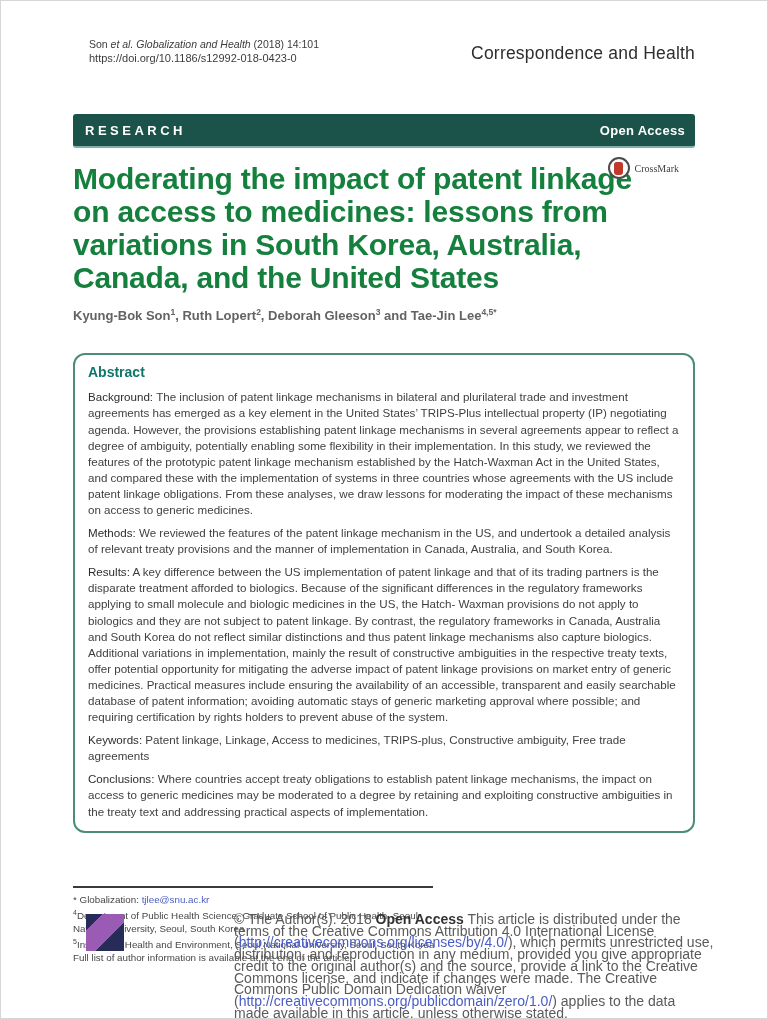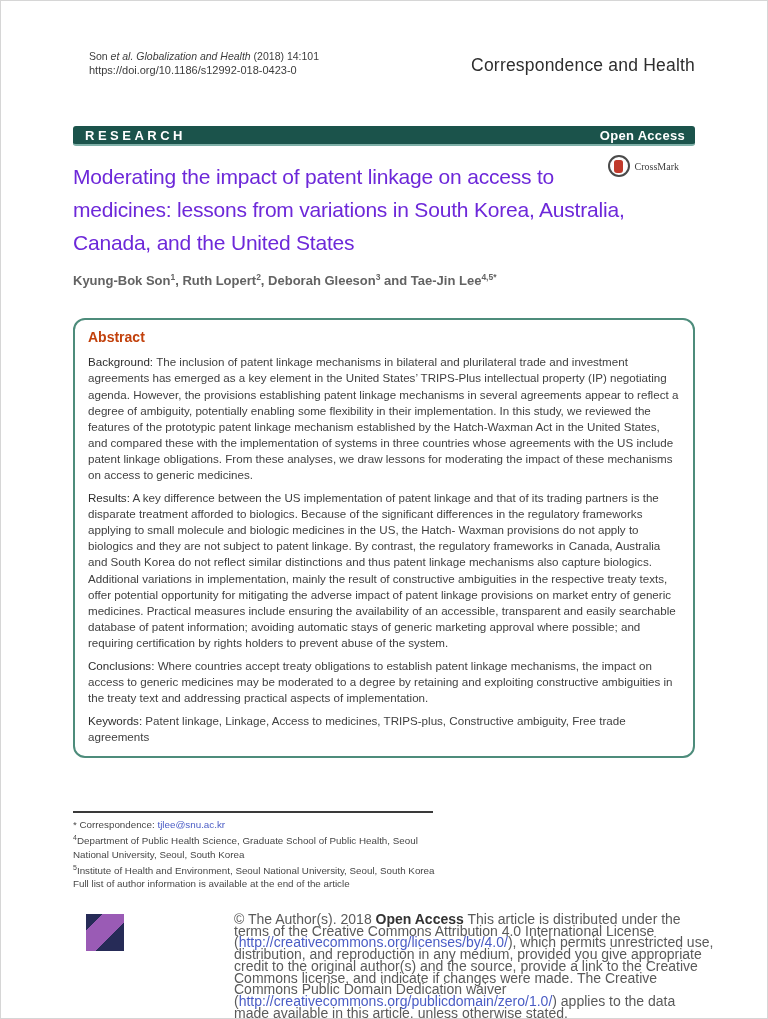--- a/index.html
+++ b/index.html
@@ -4,50 +4,50 @@
 <style>
   * { margin: 0; padding: 0; box-sizing: border-box; }
   html, body { background: #ffffff; }
   body { font-family: "Liberation Sans", sans-serif; }
   .page {
     position: relative;
     width: 768px; height: 1019px;
     background: #ffffff;
     border: 1px solid #d6d6d6;
     overflow: hidden;
-    padding: 48px 72px 0 72px;
+    padding: 36px 72px 0 72px;
   }
 
   
   .top-header { display: flex; justify-content: space-between; align-items: flex-end; }
   .citation-block { padding-left: 16px; }
   .cite-line { font-size: 10.5px; line-height: 14px; color: #3c3c3c; }
   .cite-line .it { font-style: italic; }
   .doi-line { font-size: 11px; line-height: 14px; color: #3c3c3c; }
   .journal-name { font-size: 17.5px; color: #2e2e2e; letter-spacing: 0.2px; padding-bottom: 1px; }
 
   
   .banner {
     margin-top: 49px;
-    height: 20px;
+    height: 34px;
     background: #1b534b;
     border-radius: 3px;
     border-bottom: 2px solid #7fb0a8;
     display: flex; justify-content: space-between; align-items: center;
     padding: 0 10px 0 12px;
   }
   .banner .left { color: #ffffff; font-weight: bold; font-size: 13px; letter-spacing: 3.5px; }
   .banner .right { color: #ffffff; font-weight: bold; font-size: 13px; letter-spacing: 0.3px; }
 
   
   .title-row { position: relative; margin-top: 14px; }
   .article-title {
     width: 575px;
-    font-size: 21px; line-height: 33px;
-    font-weight: 400; color: #6d28d9;
+    font-size: 30px; line-height: 33px;
+    font-weight: 700; color: #15803d;
     letter-spacing: -0.2px;
   }
   .crossmark {
     position: absolute; top: -5px; right: 16px;
     display: flex; align-items: center; gap: 5px;
   }
   .cm-icon {
     width: 22px; height: 22px; border-radius: 50%;
     border: 2px solid #4a4a4a; background: #fdfdfd;
     display: flex; align-items: center; justify-content: center;
@@ -59,21 +59,21 @@
   .authors { margin-top: 13px; font-size: 13px; color: #636363; font-weight: bold; }
   .authors sup { font-size: 8.5px; }
 
   
   .abstract-box {
     margin-top: 30px;
     border: 2px solid #4d8c7b;
     border-radius: 12px;
     padding: 9px 13px 11px 13px;
   }
-  .abstract-heading { font-size: 14px; font-weight: bold; color: #c2410c; margin-bottom: 9px; }
+  .abstract-heading { font-size: 14px; font-weight: bold; color: #0f766e; margin-bottom: 9px; }
   .abs-p { font-size: 11.6px; line-height: 16.1px; color: #3f3f3f; margin-bottom: 7px; }
   .abs-p:last-child { margin-bottom: 0; }
   .abs-label { font-weight: normal; color: #2d2d2d; }
 
   
   .footnote-rule { margin-top: 53px; width: 360px; border-top: 2px solid #3a3a3a; }
   .footnotes { margin-top: 5px; width: 362px; font-size: 9.8px; line-height: 13px; color: #474747; }
   .footnotes sup { font-size: 7px; }
   a.link { color: #4a5cc5; text-decoration: none; }
 
@@ -114,28 +114,29 @@
         </span>
       <span class="cm-label">CrossMark</span>
     </div>
   </div>
 
   <div class="authors"><span>Kyung-Bok Son</span><sup>1</sup><span>, </span><span>Ruth Lopert</span><sup>2</sup><span>, </span><span>Deborah Gleeson</span><sup>3</sup><span> and </span><span>Tae-Jin Lee</span><sup>4,5*</sup></div>
 
   <div class="abstract-box">
     <div class="abstract-heading">Abstract</div>
     <p class="abs-p"><b class="abs-label">Background:</b> <span>The inclusion of patent linkage mechanisms in bilateral and plurilateral trade and investment agreements has emerged as a key element in the United States’ TRIPS-Plus intellectual property (IP) negotiating agenda. However, the provisions establishing patent linkage mechanisms in several agreements appear to reflect a degree of ambiguity, potentially enabling some flexibility in their implementation. In this study, we reviewed the features of the prototypic patent linkage mechanism established by the Hatch-Waxman Act in the United States, and compared these with the implementation of systems in three countries whose agreements with the US include patent linkage obligations. From these analyses, we draw lessons for moderating the impact of these mechanisms on access to generic medicines.</span></p>
+    <p class="abs-p"><b class="abs-label">Methods:</b> <span>We reviewed the features of the patent linkage mechanism in the US, and undertook a detailed analysis of relevant treaty provisions and the manner of implementation in Canada, Australia, and South Korea.</span></p>
     <p class="abs-p"><b class="abs-label">Results:</b> <span>A key difference between the US implementation of patent linkage and that of its trading partners is the disparate treatment afforded to biologics. Because of the significant differences in the regulatory frameworks applying to small molecule and biologic medicines in the US, the Hatch- Waxman provisions do not apply to biologics and they are not subject to patent linkage. By contrast, the regulatory frameworks in Canada, Australia and South Korea do not reflect similar distinctions and thus patent linkage mechanisms also capture biologics. Additional variations in implementation, mainly the result of constructive ambiguities in the respective treaty texts, offer potential opportunity for mitigating the adverse impact of patent linkage provisions on market entry of generic medicines. Practical measures include ensuring the availability of an accessible, transparent and easily searchable database of patent information; avoiding automatic stays of generic marketing approval where possible; and requiring certification by rights holders to prevent abuse of the system.</span></p>
+    <p class="abs-p"><b class="abs-label">Keywords:</b> <span>Patent linkage, Linkage, Access to medicines, TRIPS-plus, Constructive ambiguity, Free trade agreements</span></p>
     <p class="abs-p"><b class="abs-label">Conclusions:</b> <span>Where countries accept treaty obligations to establish patent linkage mechanisms, the impact on access to generic medicines may be moderated to a degree by retaining and exploiting constructive ambiguities in the treaty text and addressing practical aspects of implementation.</span></p>
-    <p class="abs-p"><b class="abs-label">Keywords:</b> <span>Patent linkage, Linkage, Access to medicines, TRIPS-plus, Constructive ambiguity, Free trade agreements</span></p>
   </div>
 
   <div class="footnote-rule"></div>
   <div class="footnotes">
-    <div><span>* Correspondence: </span><a class="link">tjlee@snu.ac.kr</a></div>
+    <div><span>* Globalization: </span><a class="link">tjlee@snu.ac.kr</a></div>
     <div><sup>4</sup><span>Department of Public Health Science, Graduate School of Public Health, Seoul National University, Seoul, South Korea</span></div>
     <div><sup>5</sup><span>Institute of Health and Environment, Seoul National University, Seoul, South Korea</span></div>
     <div>Full list of author information is available at the end of the article</div>
   </div>
 
   <div class="bottom-row">
     <div class="bmc-logo">
       <div class="bmc-mark"></div>
     </div>
     <div class="license"><span>© The Author(s). 2018 </span><b>Open Access</b><span> This article is distributed under the terms of the Creative Commons Attribution 4.0 International License (</span><a class="link">http://creativecommons.org/licenses/by/4.0/</a><span>), which permits unrestricted use, distribution, and reproduction in any medium, provided you give appropriate credit to the original author(s) and the source, provide a link to the Creative Commons license, and indicate if changes were made. The Creative Commons Public Domain Dedication waiver (</span><a class="link">http://creativecommons.org/publicdomain/zero/1.0/</a><span>) applies to the data made available in this article, unless otherwise stated.</span></div>

